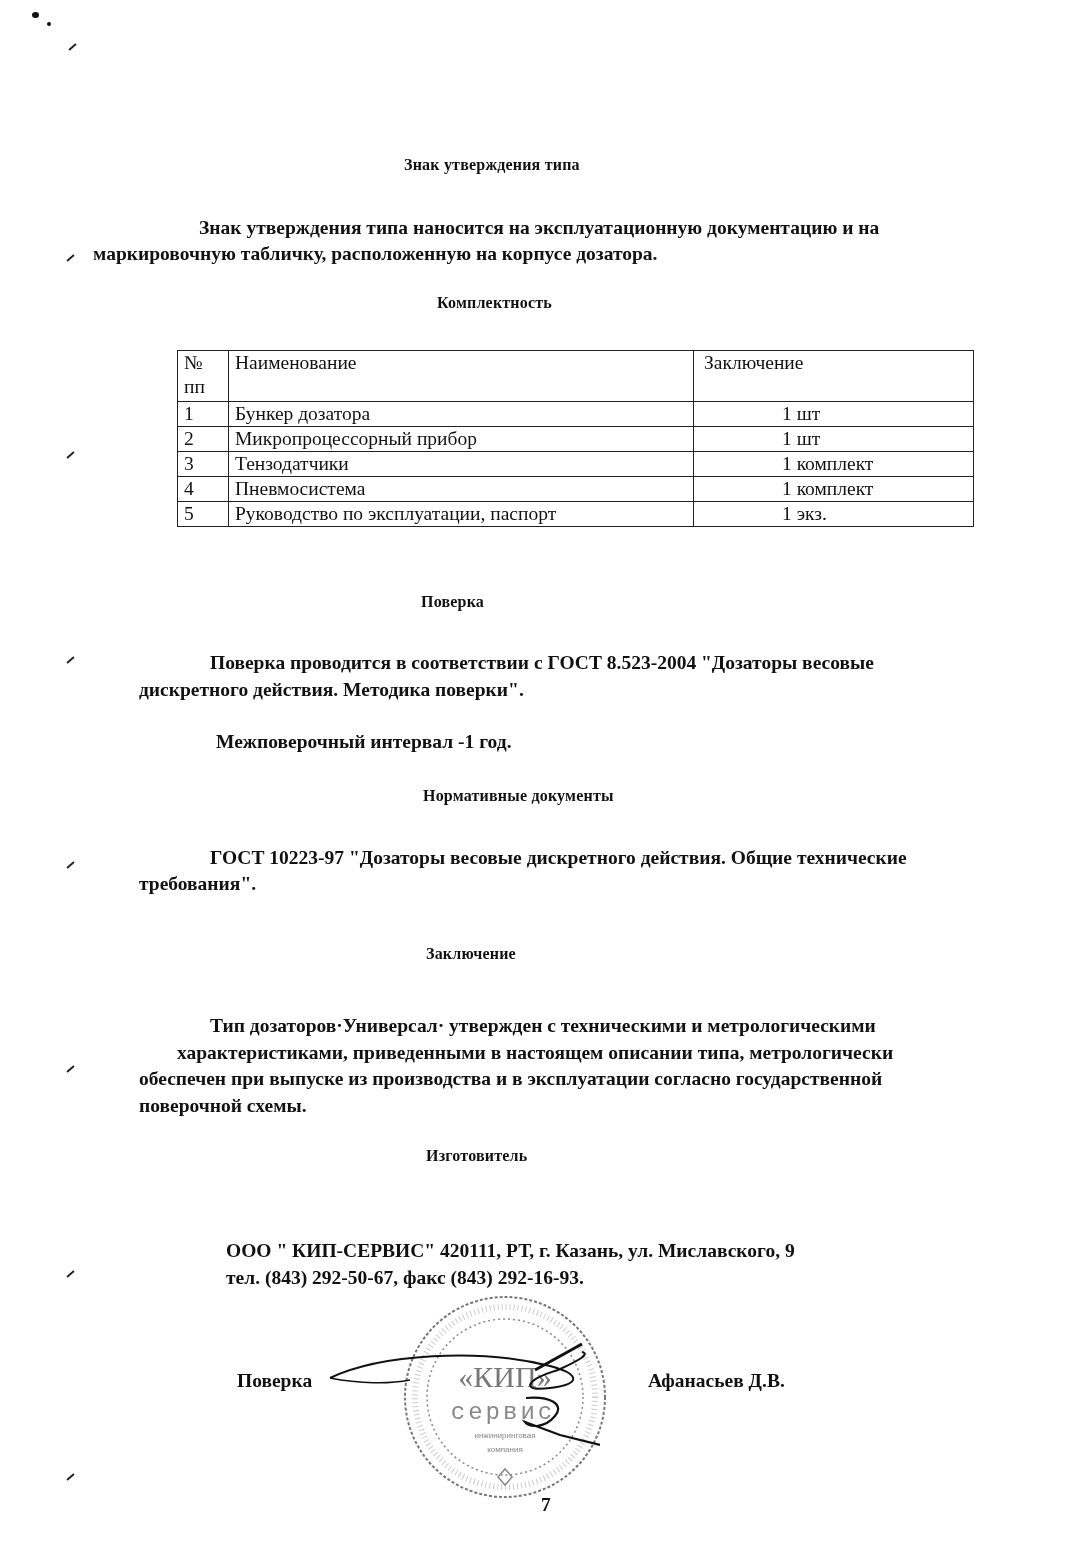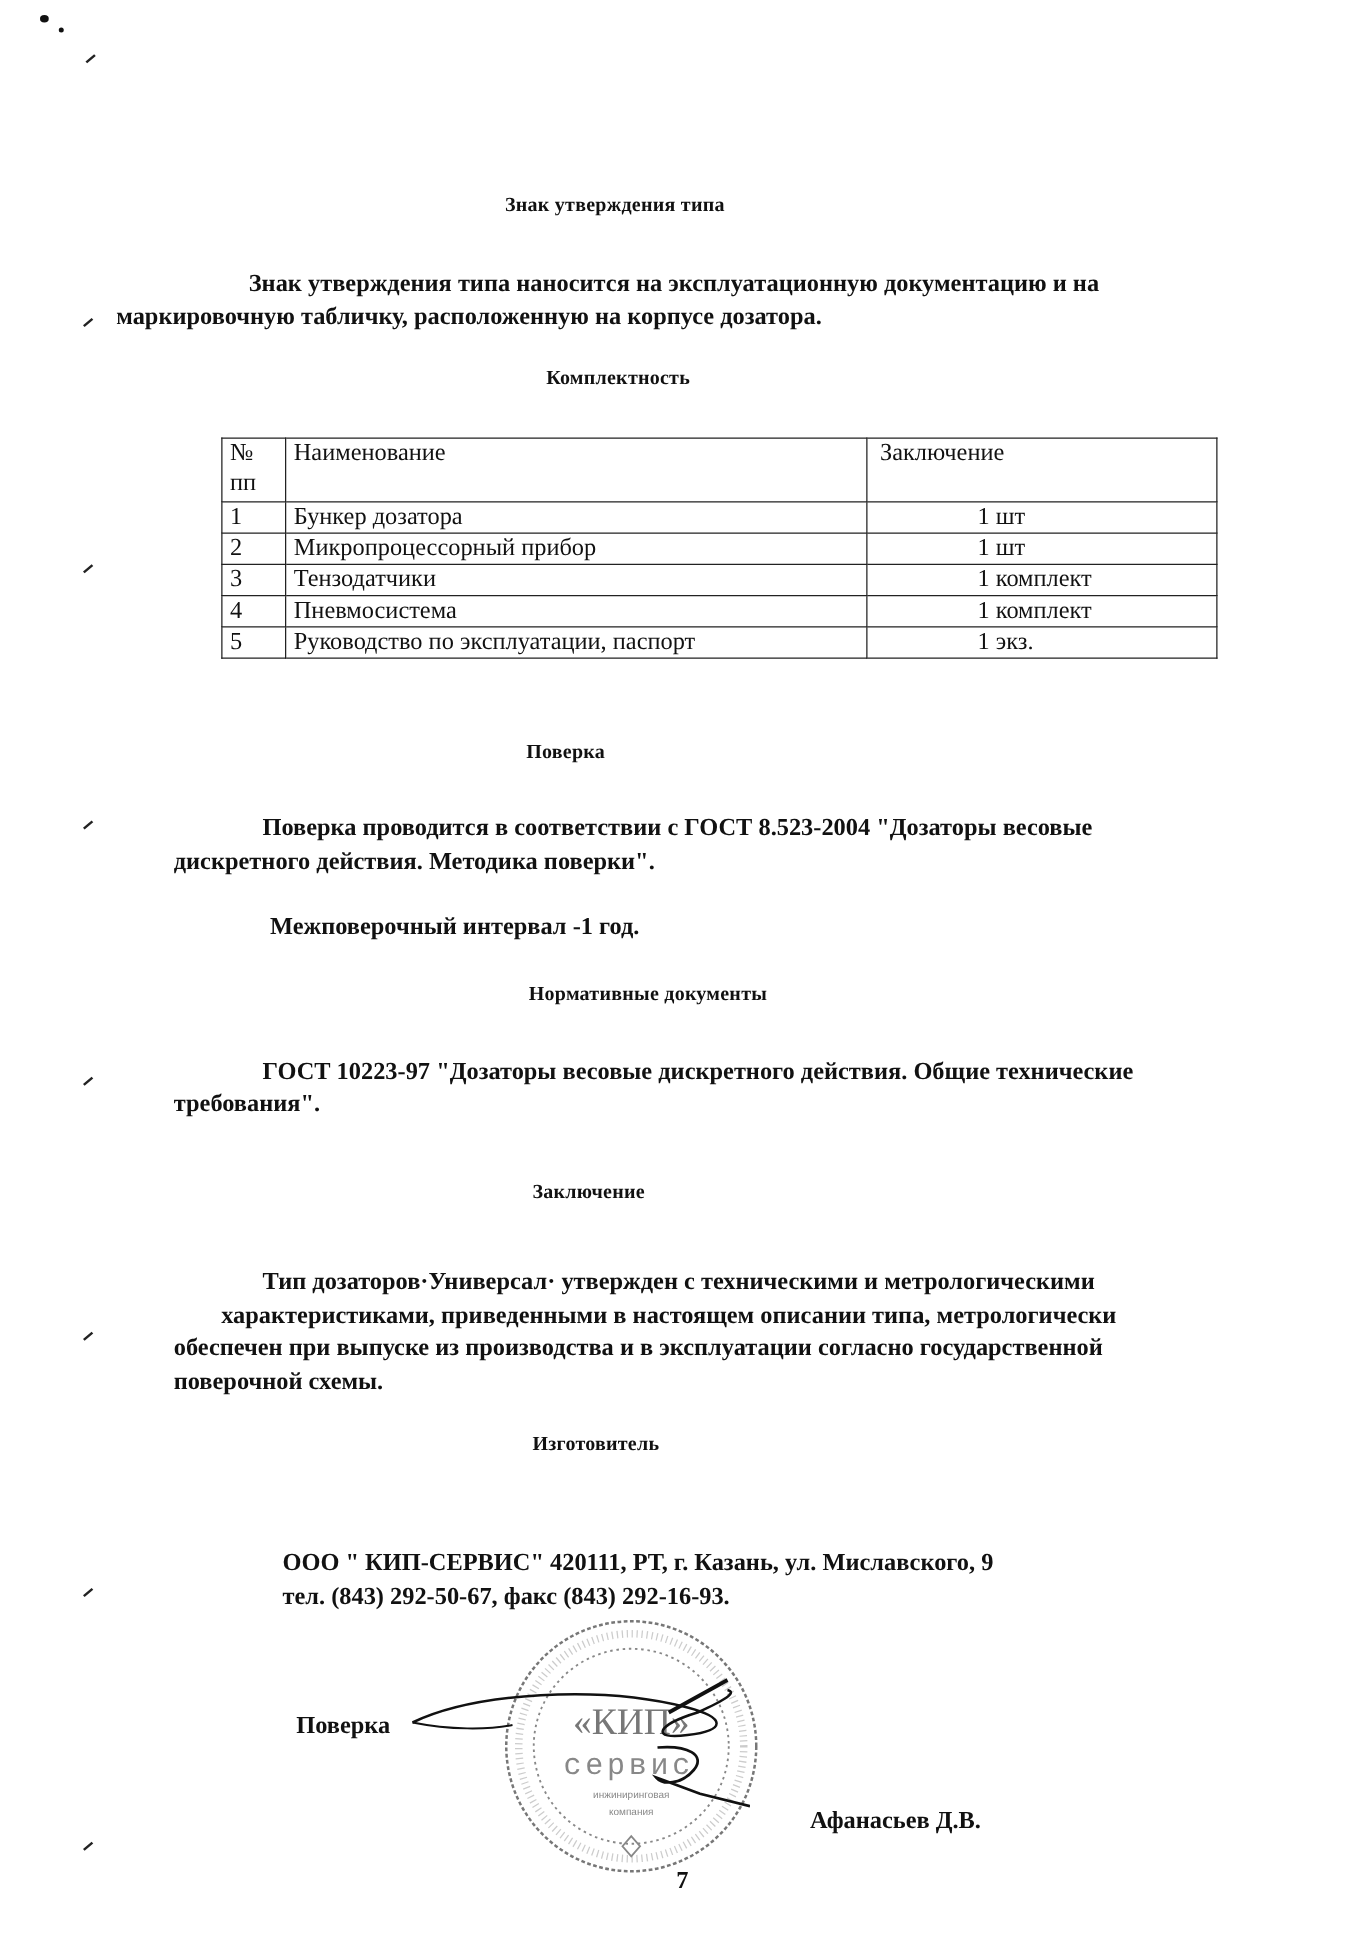--- a/index.html
+++ b/index.html
@@ -110,15 +110,15 @@
 </div>
 
 <svg class="abs" style="left:320px;top:1340px;" width="280" height="110" viewBox="0 0 280 110">
   <path d="M10 38 C 60 14, 160 8, 230 26 C 260 34, 262 44, 230 48 C 200 52, 205 40, 238 30 C 260 20, 270 14, 262 12" fill="none" stroke="#111" stroke-width="2"></path>
   <path d="M10 38 C 40 44, 70 44, 90 40" fill="none" stroke="#111" stroke-width="1.5"></path>
   <path d="M206 58 C 230 56, 245 64, 235 76 C 225 88, 210 88, 205 82 L 240 95 L 280 105" fill="none" stroke="#111" stroke-width="2.2"></path>
   <path d="M215 30 L 262 4" fill="none" stroke="#111" stroke-width="3"></path>
 </svg>
 
 <div class="abs p" style="left:237px;top:1368px;">Поверка</div>
-<div class="abs p" style="left:648px;top:1444px;">Афанасьев Д.В.</div>
+<div class="abs p" style="left:648px;top:1368px;">Афанасьев Д.В.</div>
 
 <div class="abs p" style="left:541px;top:1492px;">7</div>
 
 </body></html>

